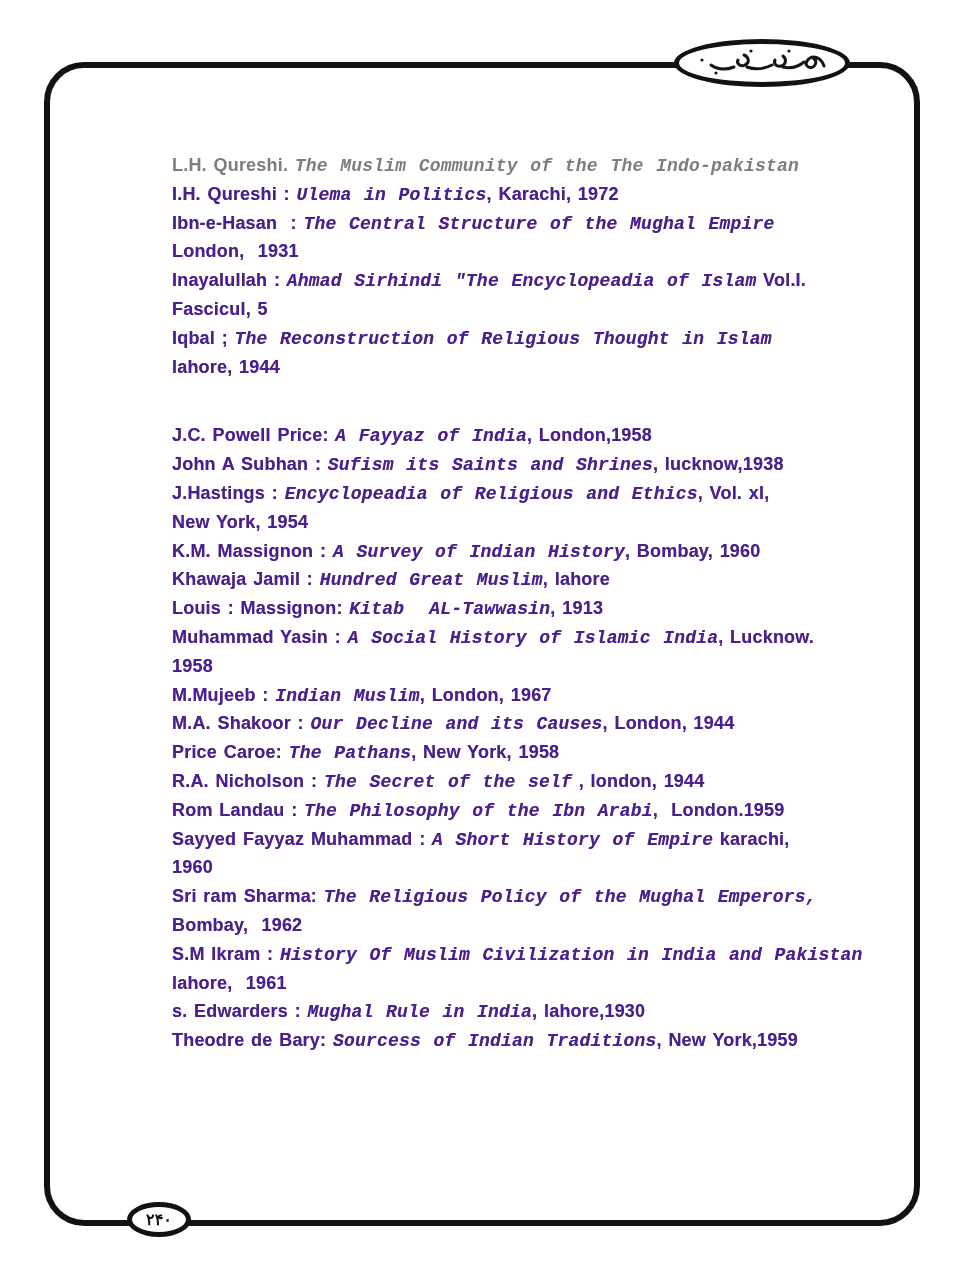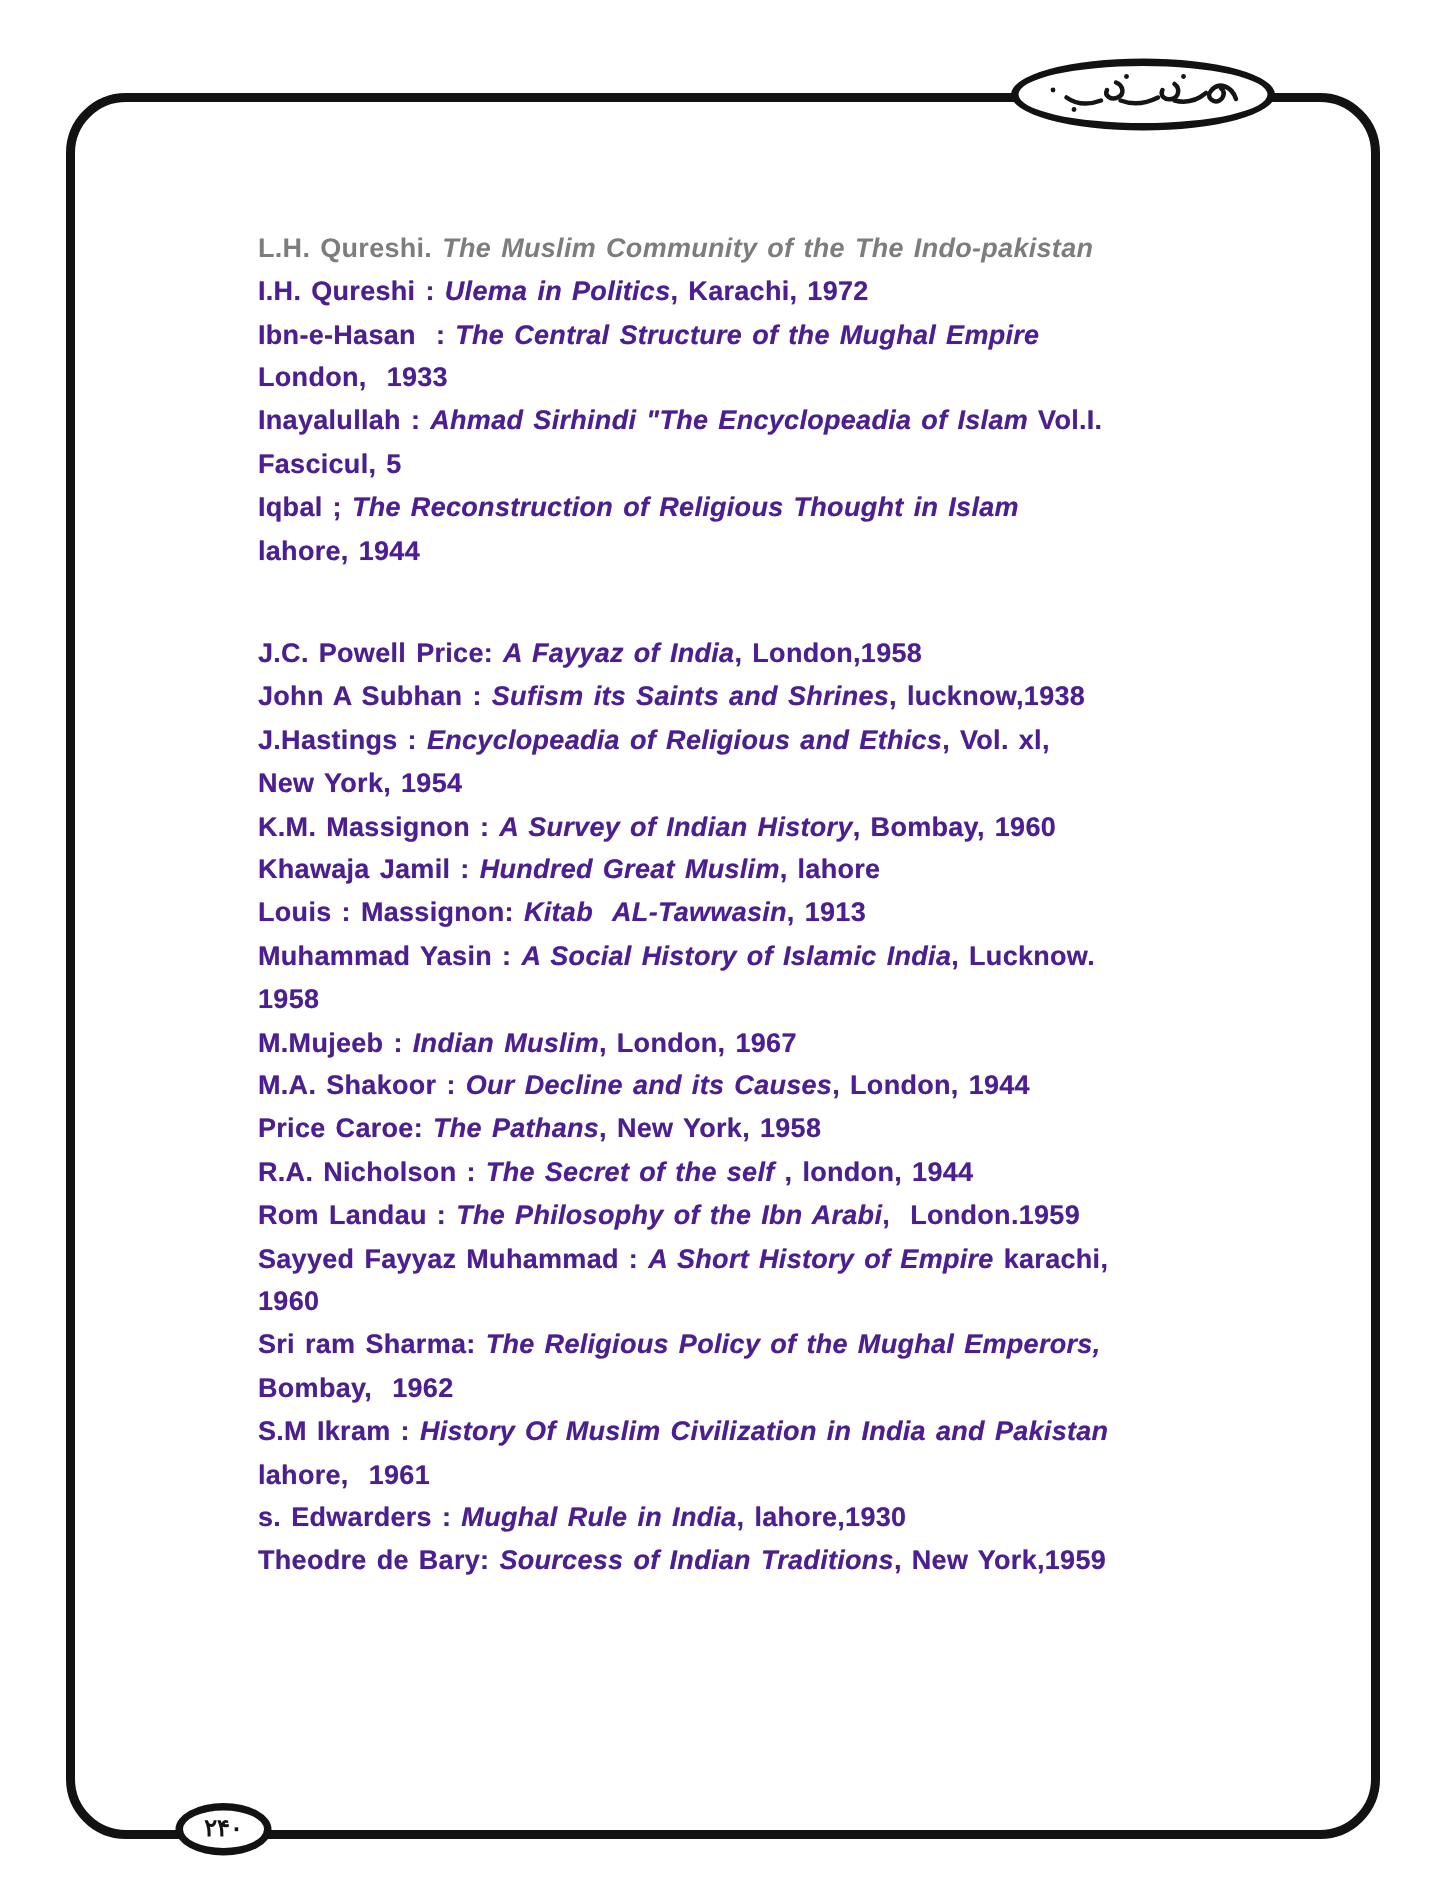--- a/index.html
+++ b/index.html
@@ -15,39 +15,39 @@
     z-index:1;
   }
   .stamp{
     position:absolute;left:674px;top:39px;width:176px;height:48px;
     background:#ffffff;border:5px solid #121212;border-radius:50%;
     z-index:3;display:flex;align-items:center;justify-content:center;
     box-sizing:border-box;
   }
   .stamp svg{display:block;}
   .pagenum-badge{
-    position:absolute;left:117px;top:1202px;width:64px;height:35px;
+    position:absolute;left:127px;top:1202px;width:64px;height:35px;
     background:#ffffff;border:5px solid #121212;border-radius:50%;
     z-index:3;display:flex;align-items:center;justify-content:center;
     box-sizing:border-box;
   }
   .pagenum-badge span{
     font-weight:700;font-size:16px;color:#121212;line-height:1;
     letter-spacing:1px;
   }
   .biblio{
     position:absolute;left:172px;top:151px;width:660px;z-index:2;
   }
   .line{
     height:28.8px;line-height:28.8px;
     font-size:18px;font-weight:700;color:#4c1d95;
     white-space:pre;letter-spacing:0.2px;word-spacing:1.5px;
     text-shadow:0 0 0.5px rgba(20,20,20,0.55);
   }
-  .line .it{font-style:italic;}
+  .line .it{font-style:italic;font-family:Liberation Mono, monospace;}
   .line.faded{color:#7d7d7d;filter:blur(0.35px);text-shadow:none;}
   .line.semi{color:#4d4d4d;filter:blur(0.2px);}
   .gap{height:40px;}
 </style>
 </head>
 <body>
 
 <div class="frame"></div>
 
 <div class="stamp">
@@ -68,21 +68,21 @@
 </div>
 
 <div class="pagenum-badge">
   <span>۲۴۰</span>
 </div>
 
 <div class="biblio">
     <div class="line faded"><span>L.H. Qureshi. </span><span class="it">The Muslim Community of the The Indo-pakistan</span></div>
     <div class="line"><span>I.H. Qureshi : </span><span class="it">Ulema in Politics</span><span>, Karachi, 1972</span></div>
     <div class="line"><span>Ibn-e-Hasan  : </span><span class="it">The Central Structure of the Mughal Empire</span></div>
-    <div class="line"><span>London,  1933</span></div>
+    <div class="line"><span>London,  1931</span></div>
     <div class="line"><span>Inayalullah : </span><span class="it">Ahmad Sirhindi "The Encyclopeadia of Islam</span><span> Vol.I.</span></div>
     <div class="line"><span>Fascicul, 5</span></div>
     <div class="line"><span>Iqbal ; </span><span class="it">The Reconstruction of Religious Thought in Islam</span></div>
     <div class="line"><span>lahore, 1944</span></div>
     <div class="gap"></div>
     <div class="line"><span>J.C. Powell Price: </span><span class="it">A Fayyaz of India</span><span>, London,1958</span></div>
     <div class="line"><span>John A Subhan : </span><span class="it">Sufism its Saints and Shrines</span><span>, lucknow,1938</span></div>
     <div class="line"><span>J.Hastings : </span><span class="it">Encyclopeadia of Religious and Ethics</span><span>, Vol. xl,</span></div>
     <div class="line"><span>New York, 1954</span></div>
     <div class="line"><span>K.M. Massignon : </span><span class="it">A Survey of Indian History</span><span>, Bombay, 1960</span></div>

